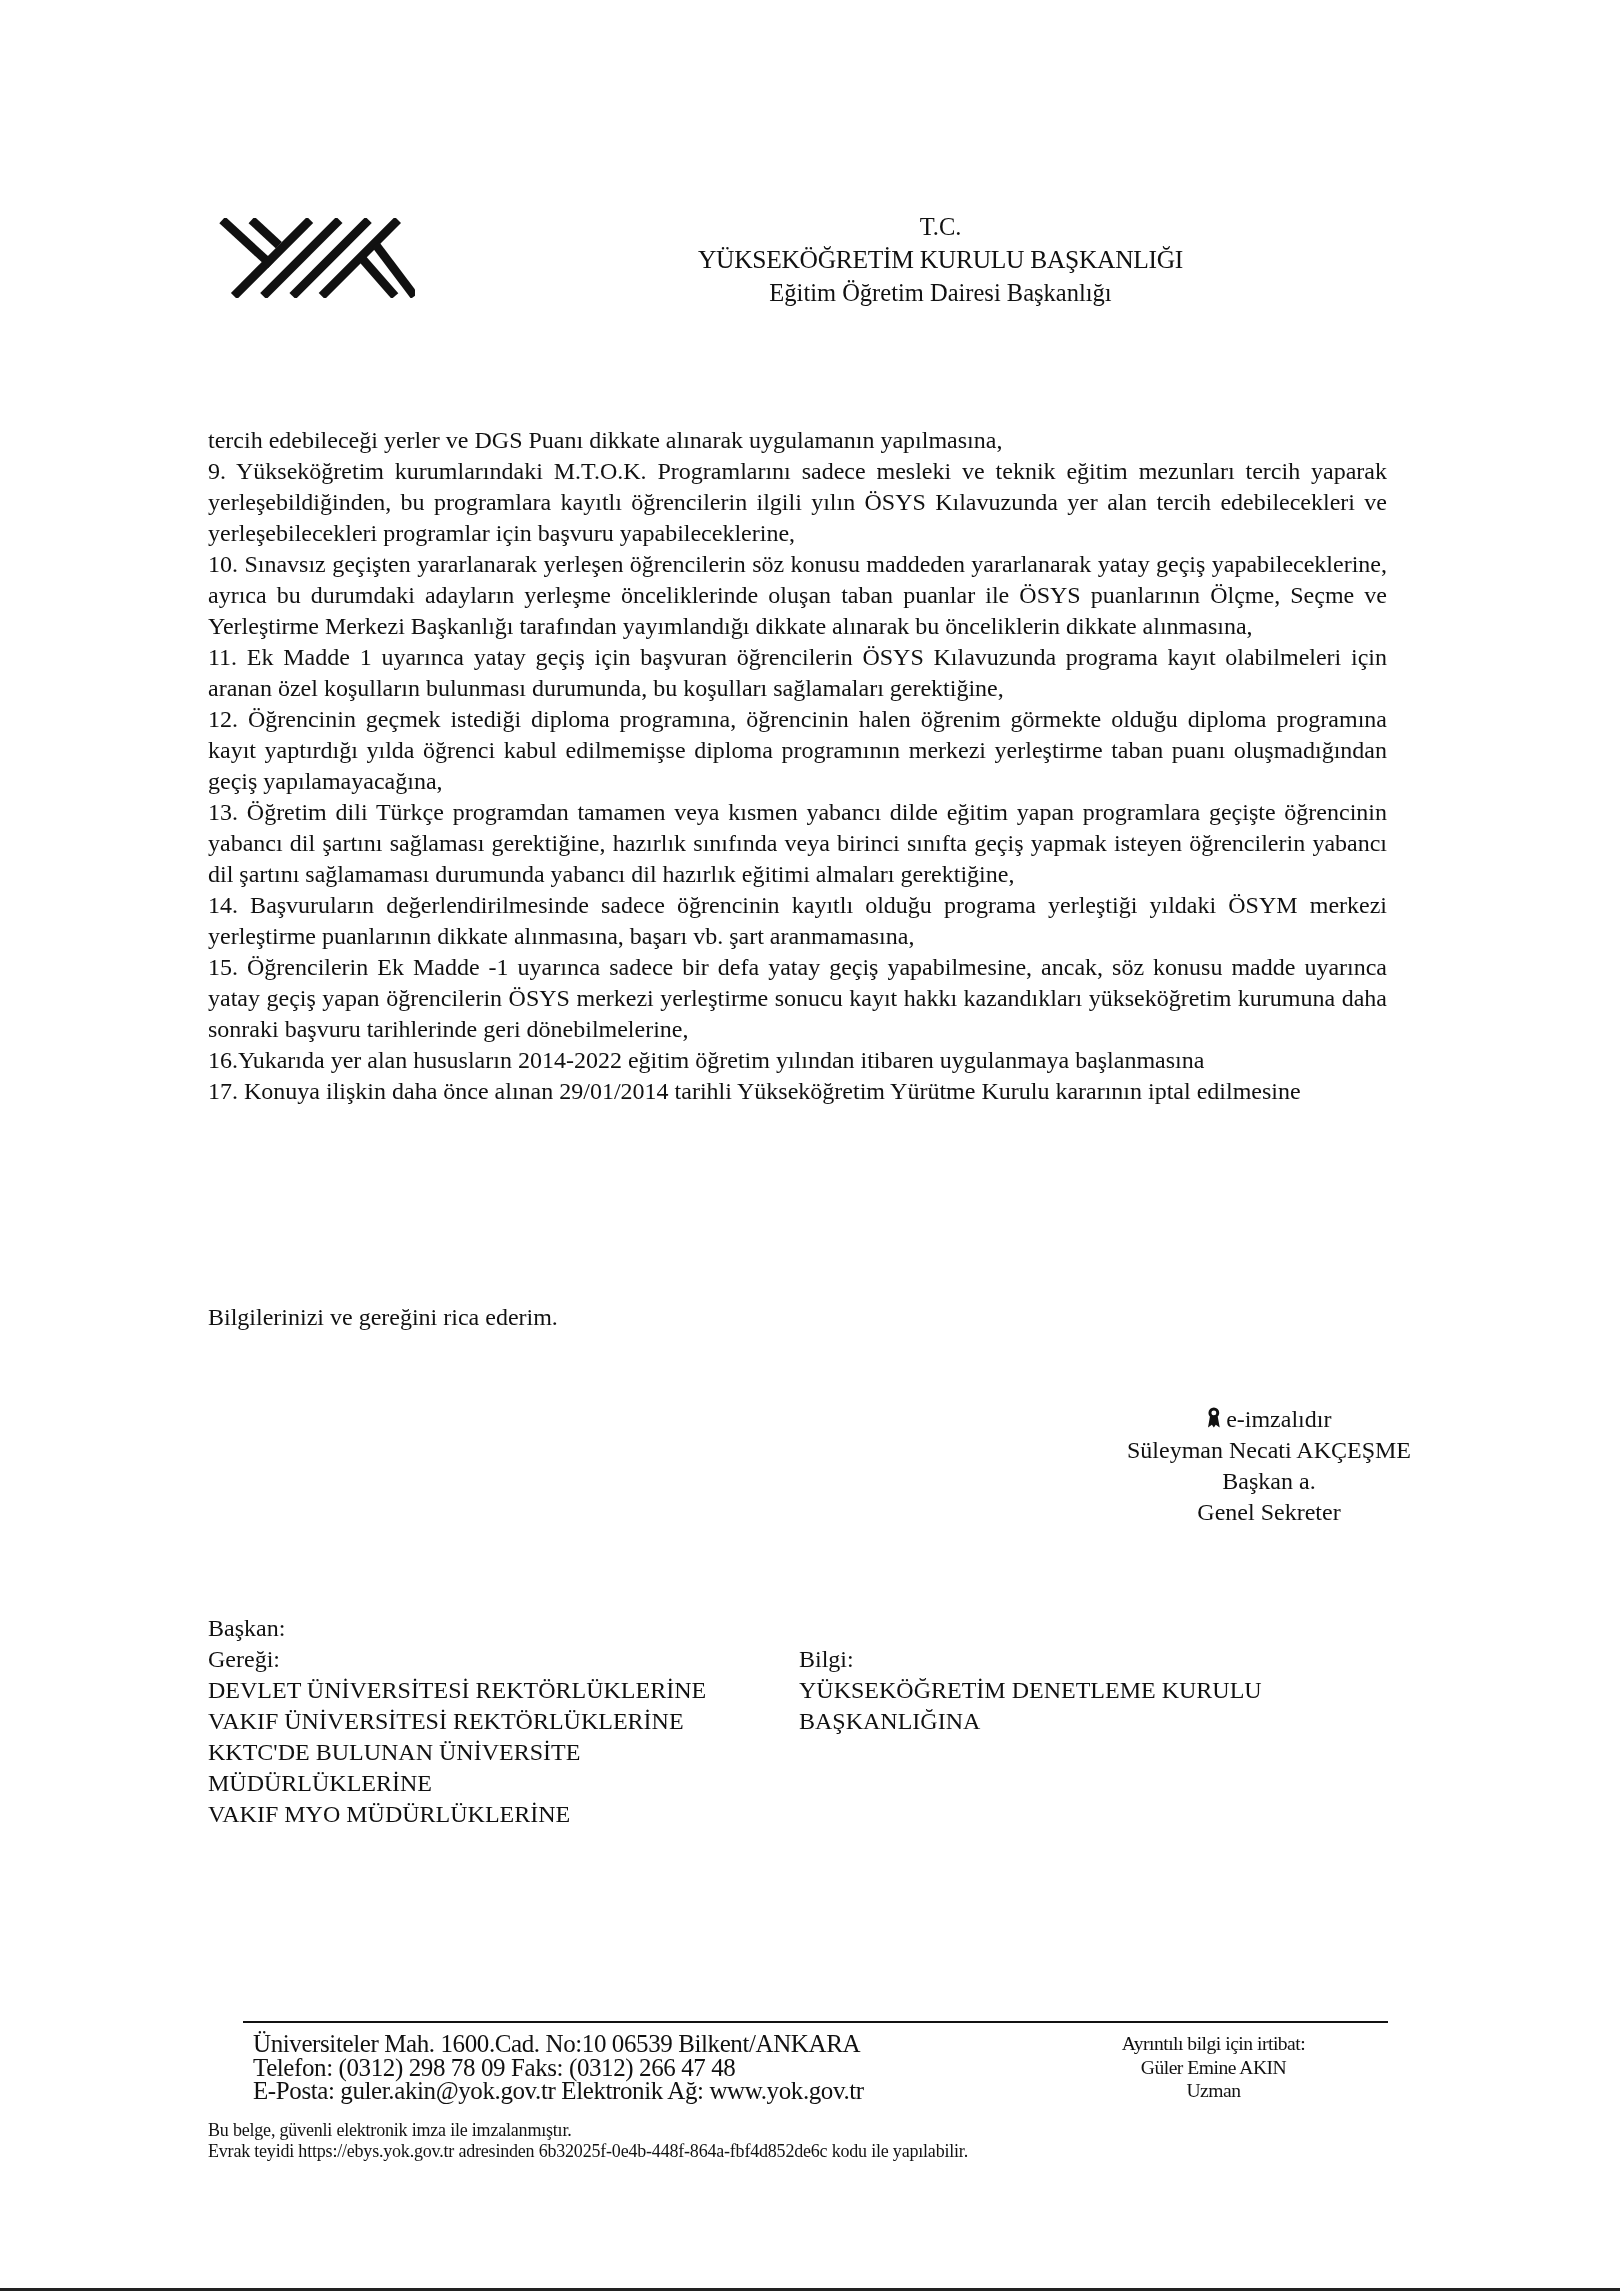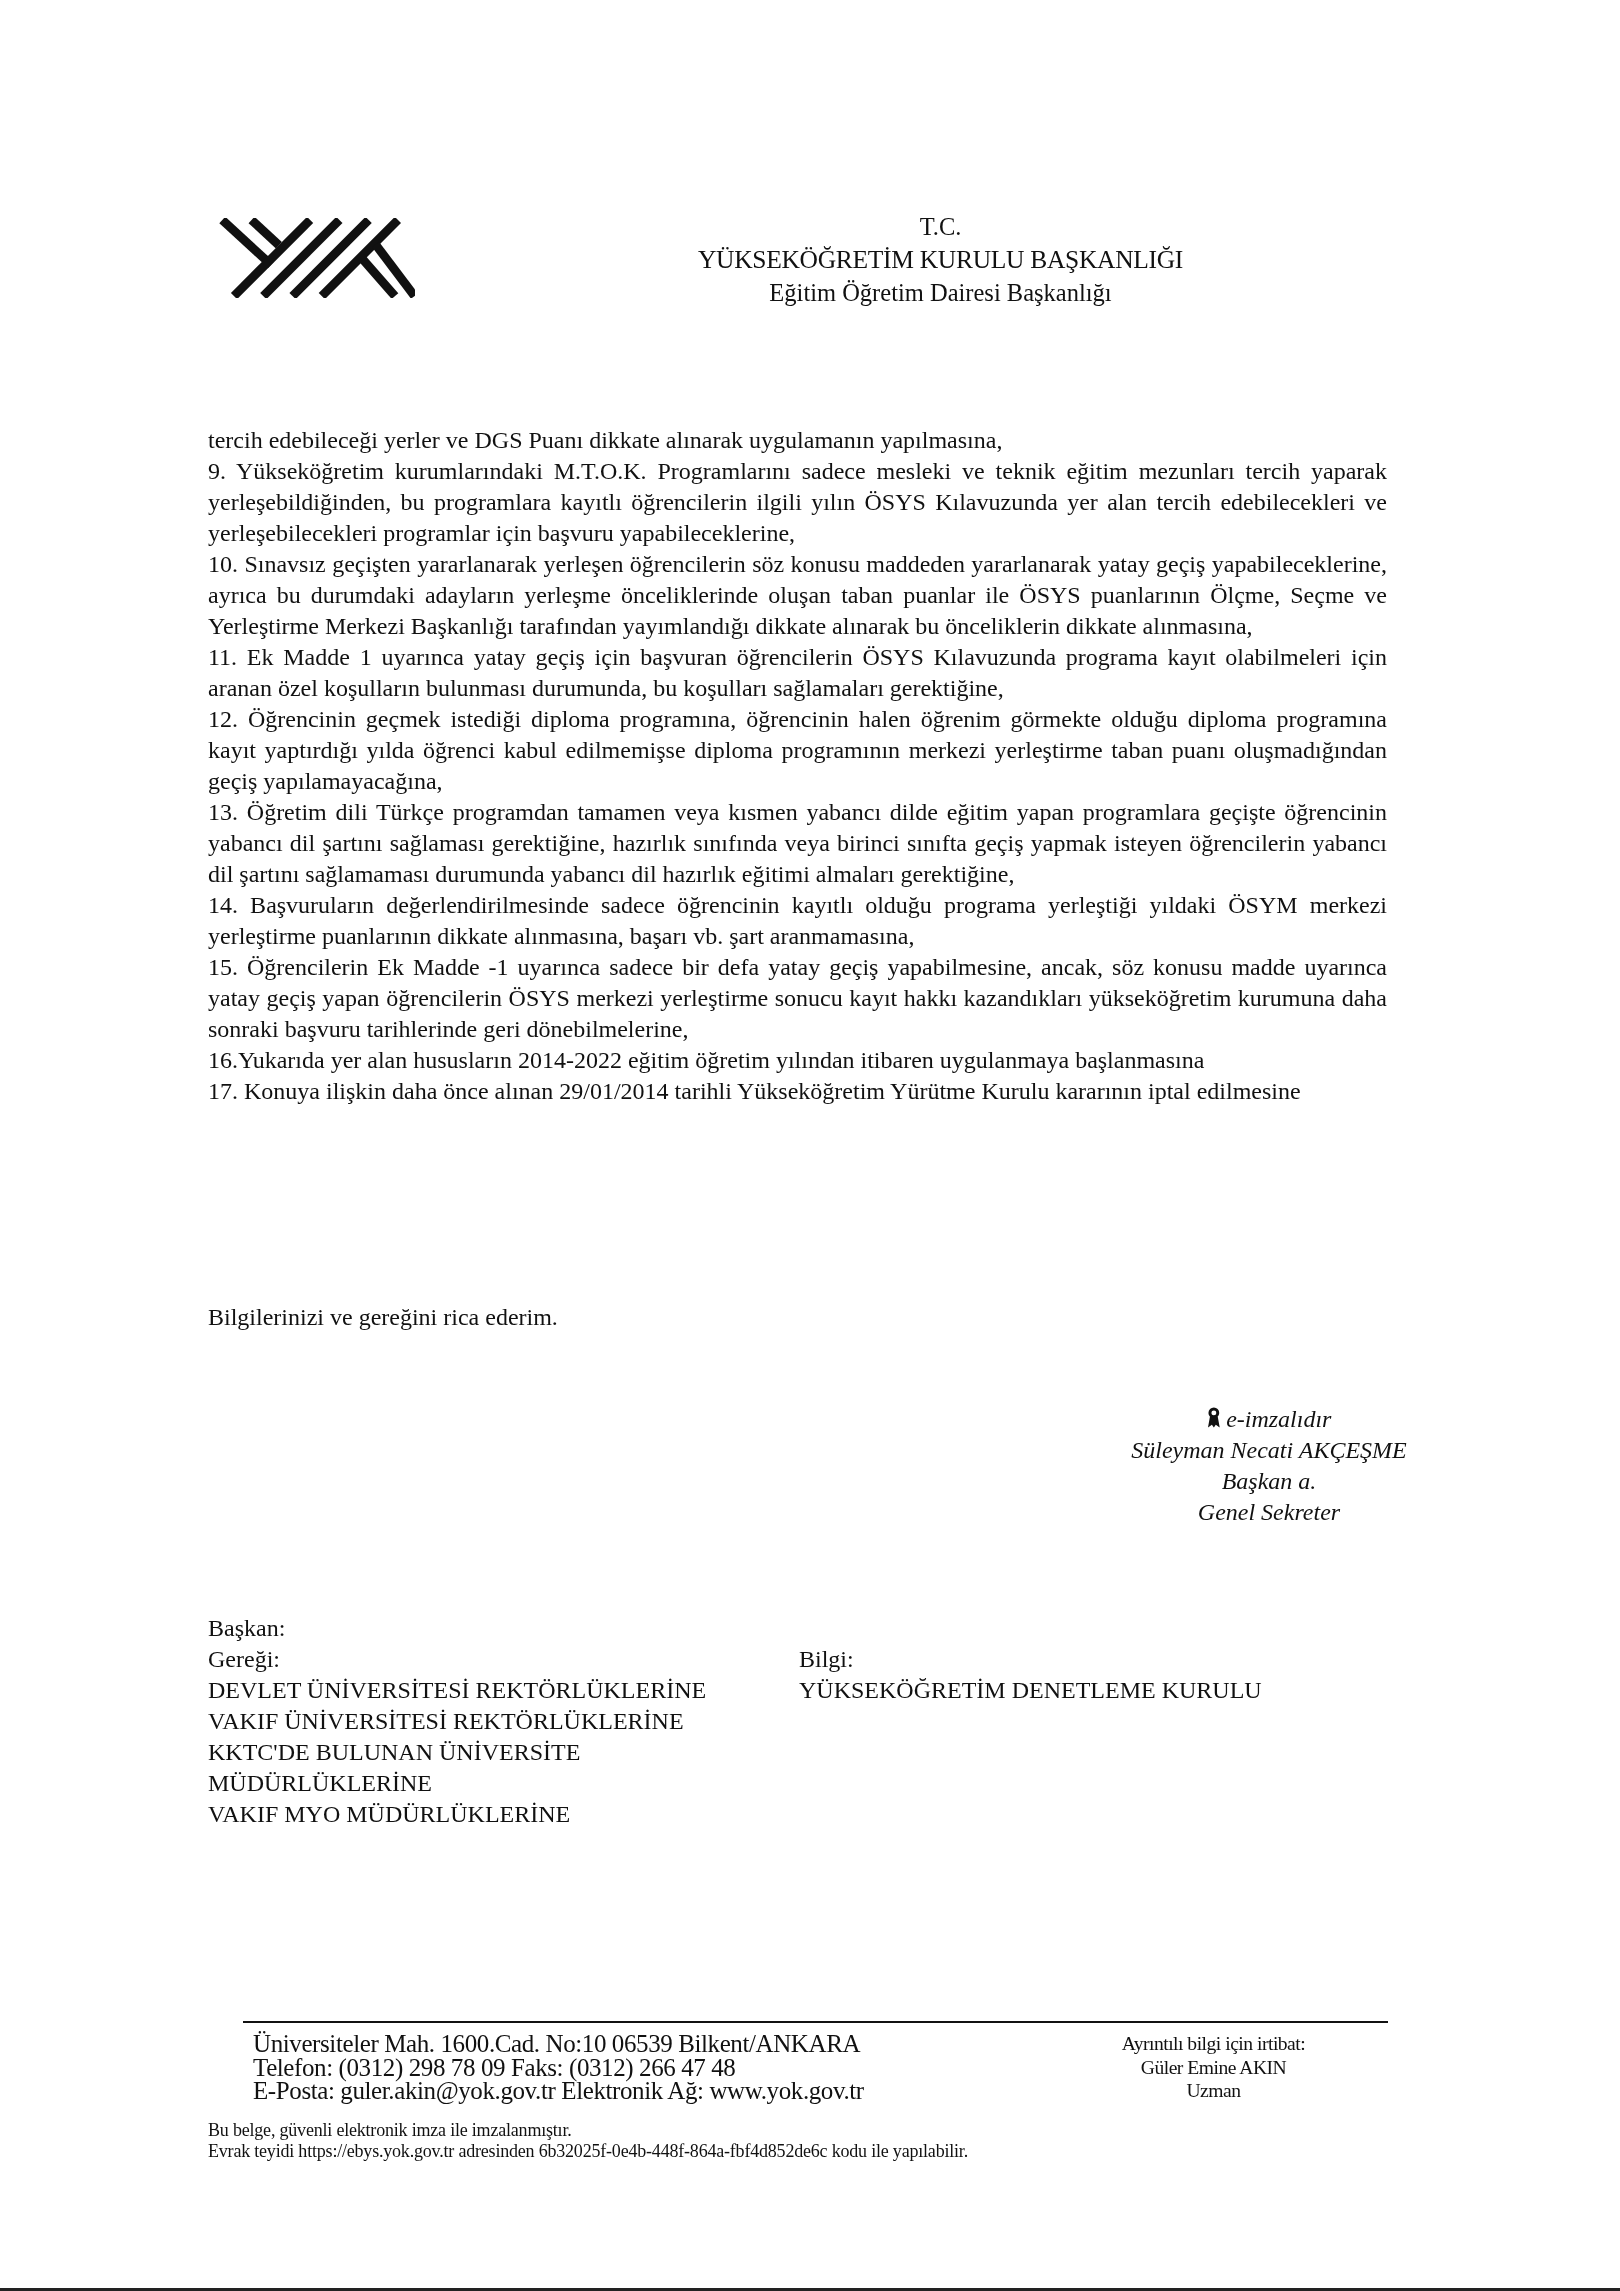--- a/index.html
+++ b/index.html
@@ -7,21 +7,21 @@
          font-family: "Liberation Serif", "DejaVu Serif", serif; color: #111; }
   .logo { position: absolute; left: 214px; top: 218px; width: 201px; height: 80px; }
   .header { position: absolute; left: 627px; top: 210px; width: 627px; text-align: center; line-height: 33px; }
   .header .tc { font-size: 24.5px; text-align: center; }
   .header .org { font-size: 25.5px; letter-spacing: -0.3px; }
   .header .dept { font-size: 24.5px; }
   .body { position: absolute; left: 208px; top: 425px; width: 1179px; font-size: 24px; line-height: 31px; text-align: justify; }
   .body p { margin: 0; }
   .body .last { text-align-last: left; }
   .closing { position: absolute; left: 208px; top: 1304px; font-size: 24px; }
-  .signature { position: absolute; left: 1083px; top: 1404px; width: 372px; text-align: center; font-size: 24px; line-height: 31px; font-style: italic; }
+  .signature { position: absolute; left: 1083px; top: 1404px; width: 372px; text-align: center; font-size: 24px; line-height: 31px; }
   .seal { display: inline-block; width: 13.7px; height: 21.6px; vertical-align: -2px; margin-right: 5.9px; }
   .dist { position: absolute; left: 208px; top: 1613px; font-size: 24px; line-height: 31px; }
   .dist .col { position: absolute; top: 31px; }
   .dist .col-left { left: 0; width: 588px; }
   .dist .col-right { left: 591px; width: 588px; }
   .footer-rule { position: absolute; left: 243px; top: 2021px; width: 1145px; height: 2px; background: #111; }
   .footer-addr { position: absolute; left: 253px; top: 2032px; font-size: 25px; line-height: 23.5px; letter-spacing: -0.4px; }
   .footer-contact { position: absolute; left: 1086px; top: 2032px; width: 255px; text-align: center; font-size: 19.6px; line-height: 23.5px; letter-spacing: -0.5px; }
   .footer-note { position: absolute; left: 208px; top: 2120px; font-size: 18px; line-height: 20.6px; letter-spacing: -0.2px; }
   .page-edge { position: absolute; left: 0; top: 2288px; width: 1620px; height: 3.9px; background: #222; }
@@ -89,20 +89,21 @@
     <div>Gereği:</div>
     <div>DEVLET ÜNİVERSİTESİ REKTÖRLÜKLERİNE</div>
     <div>VAKIF ÜNİVERSİTESİ REKTÖRLÜKLERİNE</div>
     <div>KKTC'DE BULUNAN ÜNİVERSİTE</div>
     <div>MÜDÜRLÜKLERİNE</div>
     <div>VAKIF MYO MÜDÜRLÜKLERİNE</div>
   </div>
   <div class="col col-right">
     <div>Bilgi:</div>
     <div>YÜKSEKÖĞRETİM DENETLEME KURULU</div>
+    <div>BAŞKANLIĞINA</div>
   </div>
 </div>
 
 <div class="footer-rule"></div>
 <div class="footer-addr">
   <div>Üniversiteler Mah. 1600.Cad. No:10 06539 Bilkent/ANKARA</div>
   <div>Telefon: (0312) 298 78 09 Faks: (0312) 266 47 48</div>
   <div>E-Posta: guler.akin@yok.gov.tr Elektronik Ağ: www.yok.gov.tr</div>
 </div>
 <div class="footer-contact">

